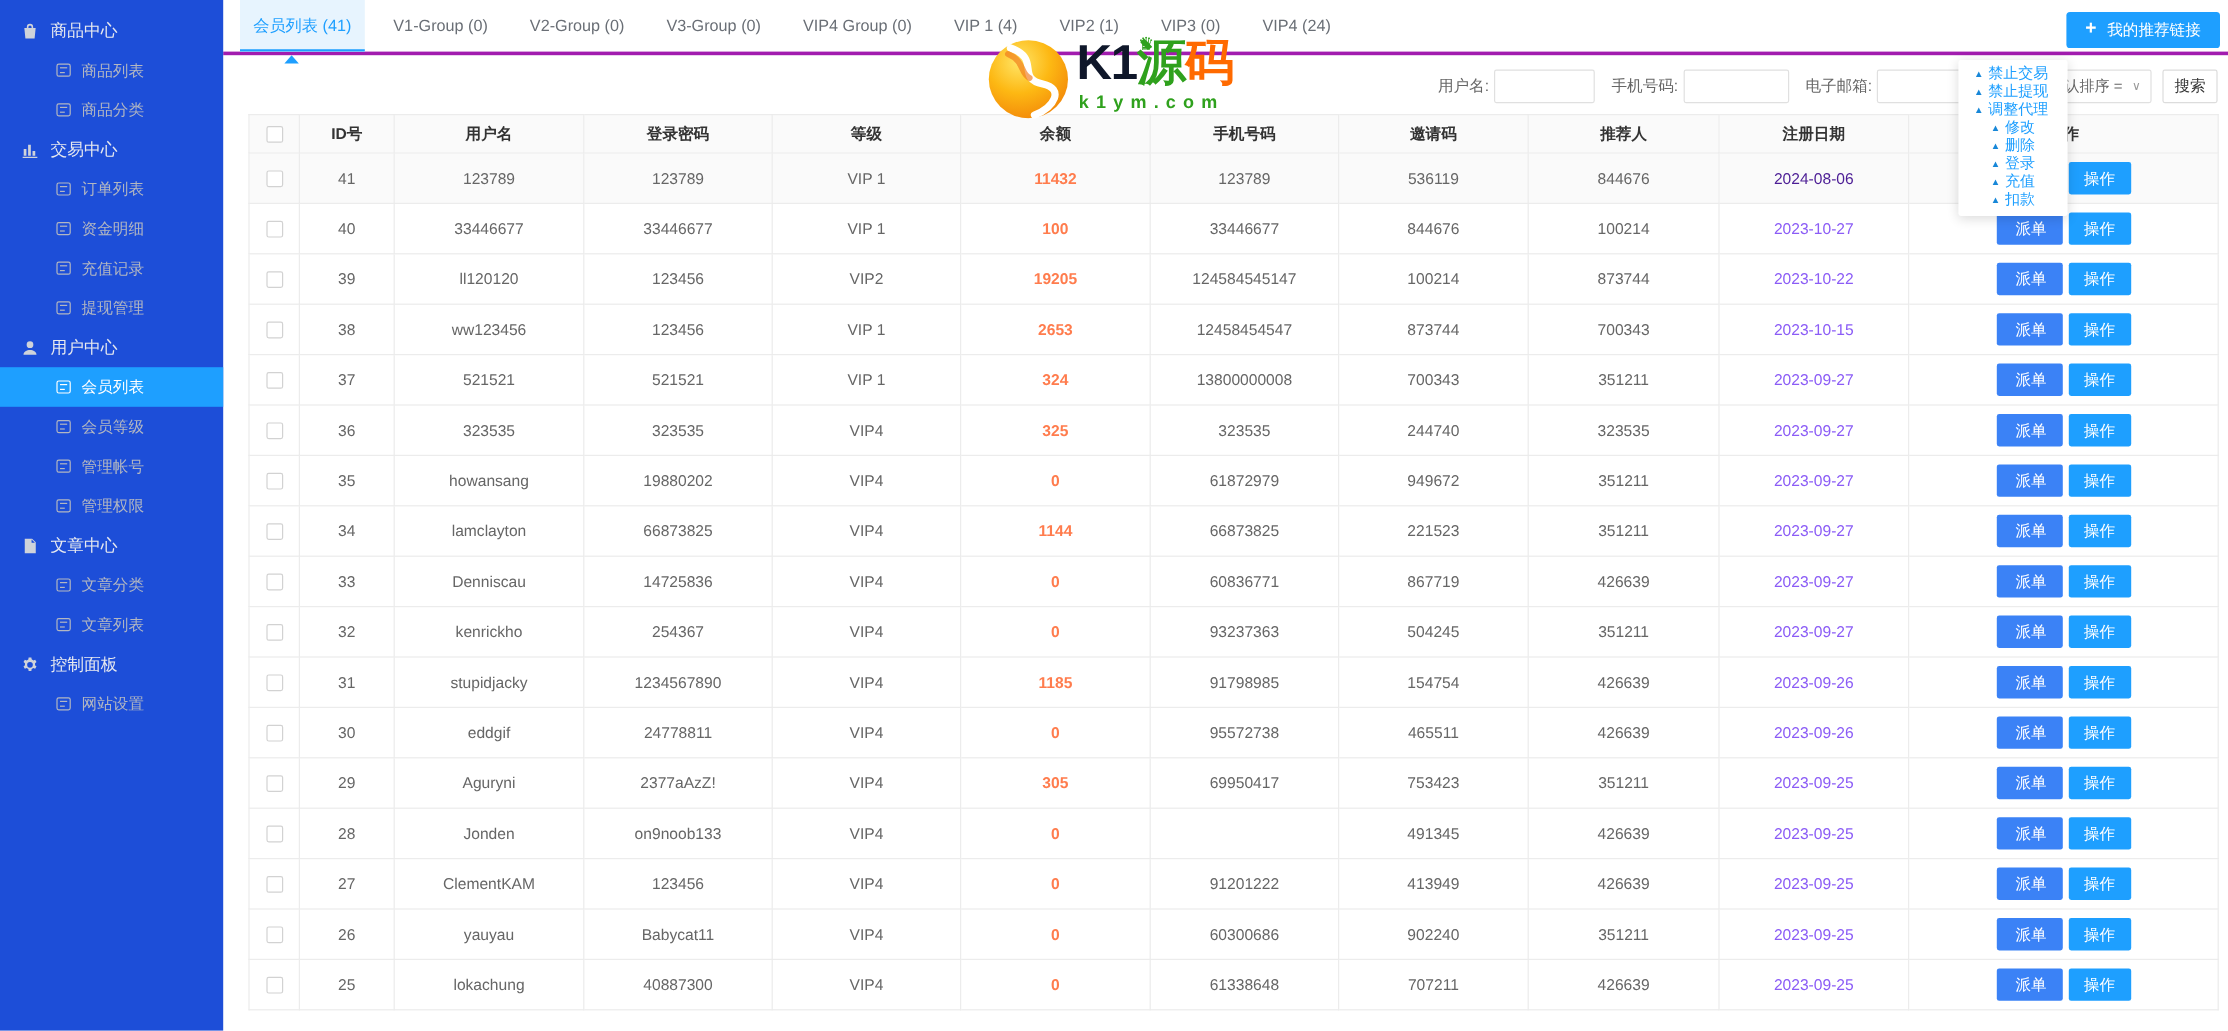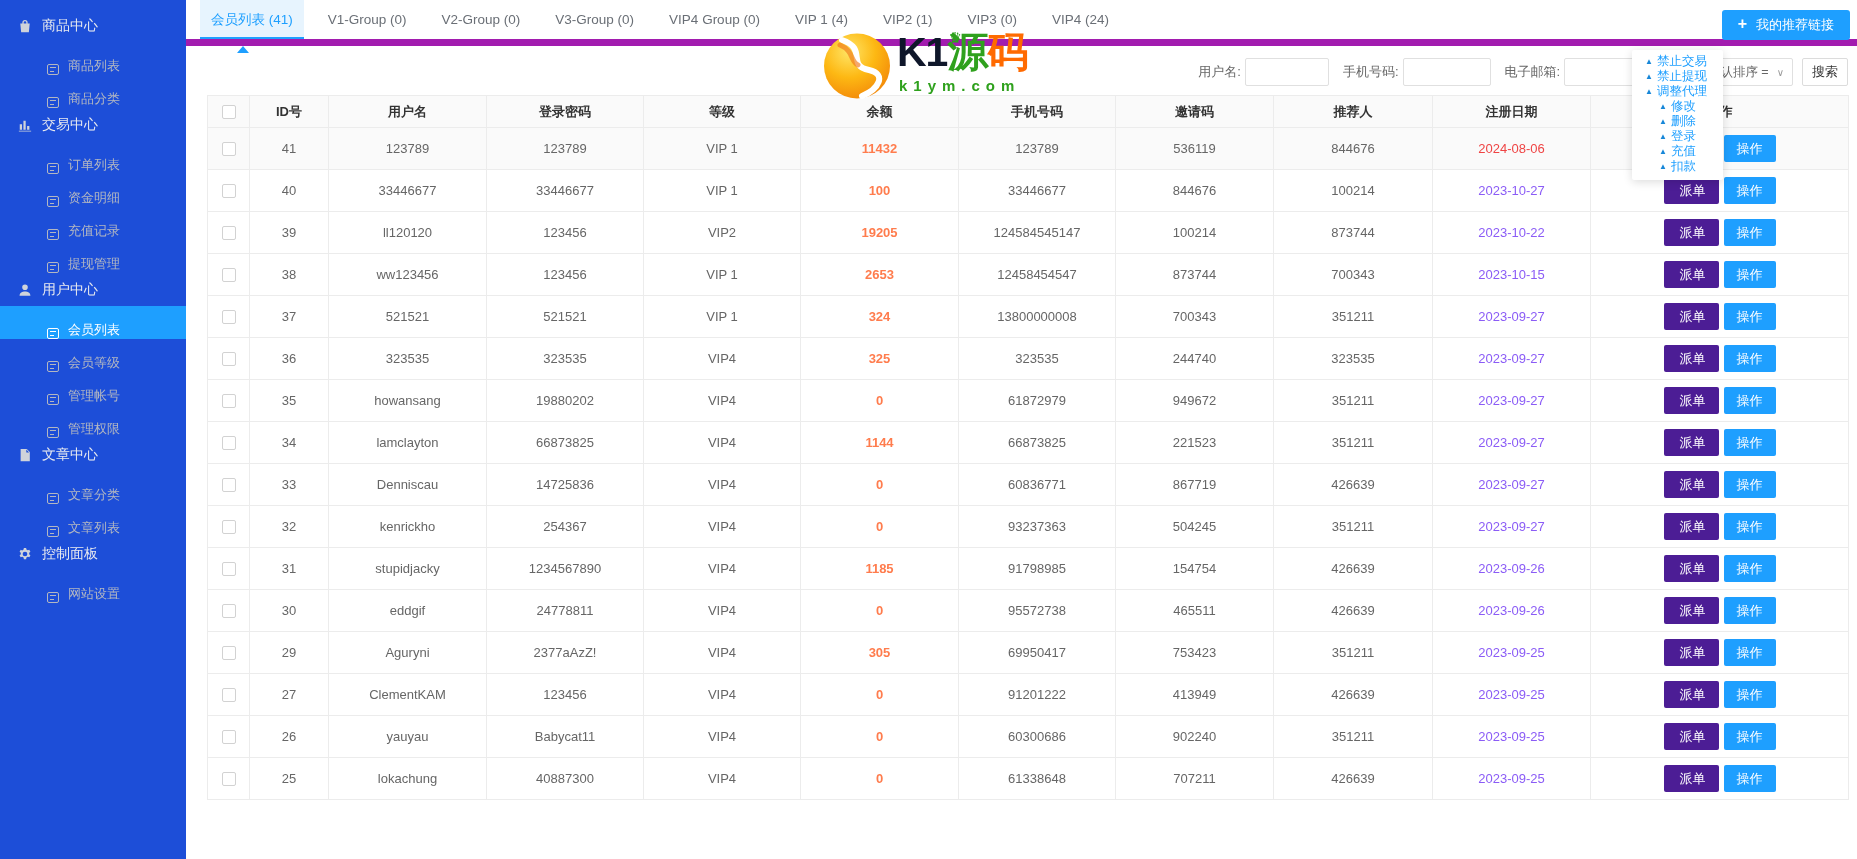--- a/index.html
+++ b/index.html
@@ -5,28 +5,28 @@
   * { margin:0; padding:0; box-sizing:border-box; }
   html,body { width:1857px; height:859px; overflow:hidden; background:#fff;
     font-family:"Liberation Sans","DejaVu Sans",sans-serif; }
   .stage { position:relative; width:1857px; height:859px; overflow:hidden; }
 
   
   .sidebar { position:absolute; left:0; top:0; width:186px; height:859px; background:#1d4ed8; z-index:10; }
   .side-head { display:flex; align-items:center; height:33px; padding-left:18px; color:#e8eaef; font-size:14px; cursor:pointer; }
   .side-head .sicon { width:14px; height:14px; margin-right:10px; display:inline-flex; }
   .side-head .sicon svg { width:14px; height:14px; fill:#cfd3da; }
-  .side-item { display:flex; align-items:flex-end; height:33px; padding-left:47px; color:#b3b7c1; font-size:13px; cursor:pointer; }
+  .side-item { display:flex; align-items:center; height:33px; padding-left:47px; color:#b3b7c1; font-size:13px; cursor:pointer; }
   .side-item.active { background:#1E9FFF; color:#fff; }
   .mini { width:12px; height:11px; border:1px solid currentColor; border-radius:2px; position:relative; margin-right:9px; flex:0 0 auto; }
   .mini::before { content:""; position:absolute; left:2px; top:2px; right:2px; height:1px; background:currentColor; }
   .mini::after  { content:""; position:absolute; left:2px; bottom:2px; width:4px; height:1px; background:currentColor; }
 
   
-  .tabbar { position:absolute; left:186px; right:0; top:0; height:46px; background:#fff; border-bottom:7px solid #a21caf; display:flex; align-items:stretch; padding-left:14px; z-index:5; }
+  .tabbar { position:absolute; left:186px; right:0; top:0; height:46px; background:#fff; border-bottom:3px solid #a21caf; display:flex; align-items:stretch; padding-left:14px; z-index:5; }
   .tab { display:flex; align-items:center; padding:0 11px; margin-right:13px; font-size:13.5px; color:#6a6f76; cursor:pointer; white-space:nowrap; }
   .tab.active { background:#E7F4FE; color:#1E9FFF; box-shadow:inset 0 -2px 0 #1E9FFF; }
   .tab-arrow { position:absolute; left:237px; top:46px; width:0; height:0; border-left:6px solid transparent; border-right:6px solid transparent; border-bottom:7px solid #1E9FFF; z-index:6; }
 
   
   .ref-btn { position:absolute; right:7px; top:10px; height:30px; padding:0 16px; background:#1E9FFF; border:none; border-radius:3px; color:#fff; font-size:13px; display:flex; align-items:center; gap:9px; cursor:pointer; z-index:20; }
   .ref-btn .plus { font-size:16px; font-weight:bold; line-height:1; position:relative; top:-1px; }
 
   
   .searchrow { position:absolute; right:9px; top:58px; display:flex; z-index:20; }
@@ -41,24 +41,24 @@
 
   
   .tablewrap { position:absolute; left:207px; top:95px; width:1641px; z-index:4; }
   table { border-collapse:collapse; table-layout:fixed; width:1641px; }
   th, td { border:1px solid #ececec; text-align:center; overflow:hidden; white-space:nowrap; }
   th { height:32px; background:#fafafa; font-size:13px; color:#333; font-weight:bold; }
   td { height:42px; font-size:13px; color:#666; background:#fff; }
   tbody tr.hl td { background:#fafafa; }
   .bal { color:#FF7C4D;font-weight:bold; }
   .date { color:#8b5cf6; }
-  .date.red { color:#ef4444; }
+  .date.red { color:#4c1d95; }
   .cbx { width:14px; height:14px; appearance:none; -webkit-appearance:none; border:1px solid #d2d2d2; border-radius:2px; background:#fff; vertical-align:middle; cursor:pointer; }
   .act-btn { display:inline-block; height:27px; line-height:27px; padding:0 13px; border:none; border-radius:2px; color:#fff; font-size:13px; cursor:pointer; }
-  .btn-dispatch { background:#4c1d95; margin-right:5px;padding-left:16px; }
+  .btn-dispatch { background:#3b82f6; margin-right:5px;padding-left:16px; }
   .btn-operate  { background:#1E9FFF; }
 
   
   .ctxmenu { position:absolute; left:1632px; top:50px; width:91px; background:#fff; box-shadow:0 2px 10px rgba(0,0,0,.14); border-radius:2px; padding:4px 0 6px; z-index:100; }
   .ctxmenu .mi { display:flex; align-items:center; height:15px; line-height:15px; font-size:12.5px; color:#1E9FFF; padding-left:13px; cursor:pointer; }
   .ctxmenu .mi.indent { padding-left:27px; }
   .ctxmenu .mi .micon { font-size:8px; margin-right:4px; color:#1787d8; }
 
   
   .wmark { position:absolute; left:820px; top:30px; z-index:50; pointer-events:none; }
@@ -418,20 +418,33 @@
             <td>VIP4</td>
             <td class="bal">305</td>
             <td>69950417</td>
             <td>753423</td>
             <td>351211</td>
             <td class="date">2023-09-25</td>
             <td><button class="act-btn btn-dispatch">派单</button><button class="act-btn btn-operate">操作</button></td>
           </tr>
           <tr>
             <td><input class="cbx" type="checkbox" style=""></td>
+            <td>28</td>
+            <td>Jonden</td>
+            <td>on9noob133</td>
+            <td>VIP4</td>
+            <td class="bal">0</td>
+            <td></td>
+            <td>491345</td>
+            <td>426639</td>
+            <td class="date">2023-09-25</td>
+            <td><button class="act-btn btn-dispatch">派单</button><button class="act-btn btn-operate">操作</button></td>
+          </tr>
+          <tr>
+            <td><input class="cbx" type="checkbox" style=""></td>
             <td>27</td>
             <td>ClementKAM</td>
             <td>123456</td>
             <td>VIP4</td>
             <td class="bal">0</td>
             <td>91201222</td>
             <td>413949</td>
             <td>426639</td>
             <td class="date">2023-09-25</td>
             <td><button class="act-btn btn-dispatch">派单</button><button class="act-btn btn-operate">操作</button></td>

